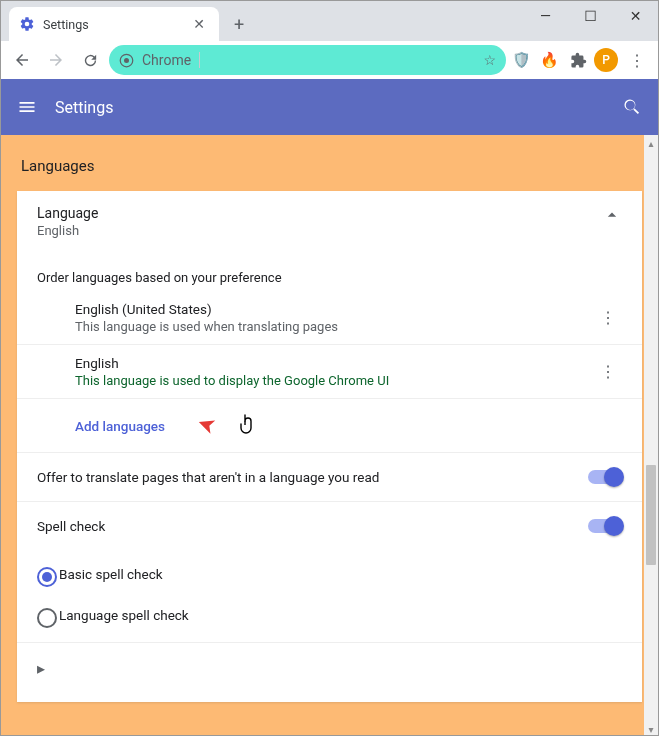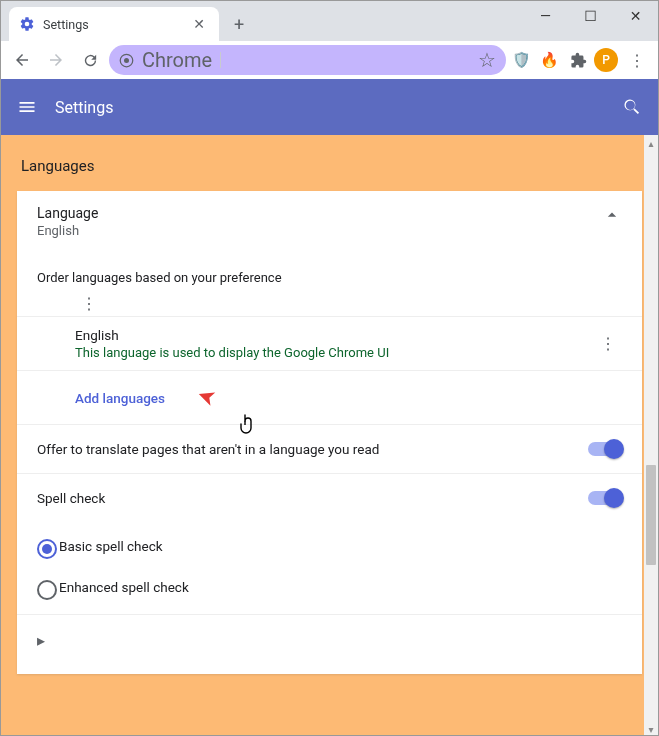--- a/index.html
+++ b/index.html
@@ -8,21 +8,21 @@
   .window-controls { position: absolute; top: 0; right: 0; display: flex; }
   .win-btn { width: 45px; height: 30px; display: flex; align-items: center; justify-content: center; color: #333; font-size: 14px; }
   .tab { background: #fff; height: 34px; margin-left: 8px; border-radius: 8px 8px 0 0; display: flex; align-items: center; padding: 0 10px; min-width: 210px; position: relative; }
   .tab-icon { width: 16px; height: 16px; margin-right: 8px; display:flex; align-items:center; justify-content:center; }
   .tab-title { font-size: 12.5px; color: #3c4043; flex: 1; }
   .tab-close { color: #5f6368; font-size: 14px; padding: 0 4px; }
   .new-tab { width: 28px; height: 28px; display:flex; align-items:center; justify-content:center; color:#5f6368; font-size:18px; margin-left:6px; margin-bottom:3px; }
   .addrbar { height: 38px; background: #fff; display:flex; align-items:center; padding: 0 6px; gap:4px; }
   .nav-btn { width:30px; height:30px; display:flex; align-items:center; justify-content:center; color:#5f6368; border-radius:50%; }
   .nav-btn.disabled { color:#bdc1c6; }
-  .omnibox { flex:1; height:30px; background:#c4b5fd; border-radius:15px; display:flex; align-items:center; padding:0 10px; font-size:20px; color:#5f6368; gap:8px; }
+  .omnibox { flex:1; height:30px; background:#5eead4; border-radius:15px; display:flex; align-items:center; padding:0 10px; font-size:14px; color:#5f6368; gap:8px; }
   .omni-divider { width:1px; height:16px; background:#c8cbcf; }
   .omni-text { color:#5f6368; }
   .omni-star { margin-left:auto; color:#5f6368; }
   .ext-icon { width:24px; height:24px; display:flex; align-items:center; justify-content:center; font-size:15px; }
   .avatar { width:24px; height:24px; border-radius:50%; background:#f29900; color:#fff; display:flex; align-items:center; justify-content:center; font-size:12px; font-weight:500; }
   .menu-dots { color:#5f6368; }
   .settings-header { height:56px; background:#5c6bc0; display:flex; align-items:center; padding:0 16px; color:#fff; }
   .hamburger { margin-right:18px; }
   .settings-title { font-size:16px; flex:1; color:#fff;}
   .search-ico { color:#fff; }
@@ -150,20 +150,24 @@
       </div>
       <span class="chevron">
           <svg width="20" height="20" viewBox="0 0 24 24" fill="#5f6368">
             <path d="M7 14l5-5 5 5z"></path>
           </svg>
         </span>
     </div>
     <div class="instruct">Order languages based on your preference</div>
 
     <div class="lang-row">
+      <div class="lang-txt">
+        <div class="lang-name">English (United States)</div>
+        <div class="lang-desc grey">This language is used when translating pages</div>
+      </div>
       <div class="kebab">⋮</div>
     </div>
     <div class="lang-row">
       <div class="lang-txt">
         <div class="lang-name">English</div>
         <div class="lang-desc green">This language is used to display the Google Chrome UI</div>
       </div>
       <div class="kebab">⋮</div>
     </div>
 
@@ -187,21 +191,21 @@
     <div class="radio-block">
       <div class="radio-row">
         <div class="radio checked"></div>
         <div class="radio-txt">
           <div class="h-main">Basic spell check</div>
         </div>
       </div>
       <div class="radio-row">
         <div class="radio"></div>
         <div class="radio-txt">
-          <div class="h-main">Enhanced spell check</div>
+          <div class="h-main">Language spell check</div>
         </div>
       </div>
     </div>
 
     <div class="row-sep"></div>
     <div class="row-flex">
       <span class="chevron">▸</span>
     </div>
   </div>
 </div>

